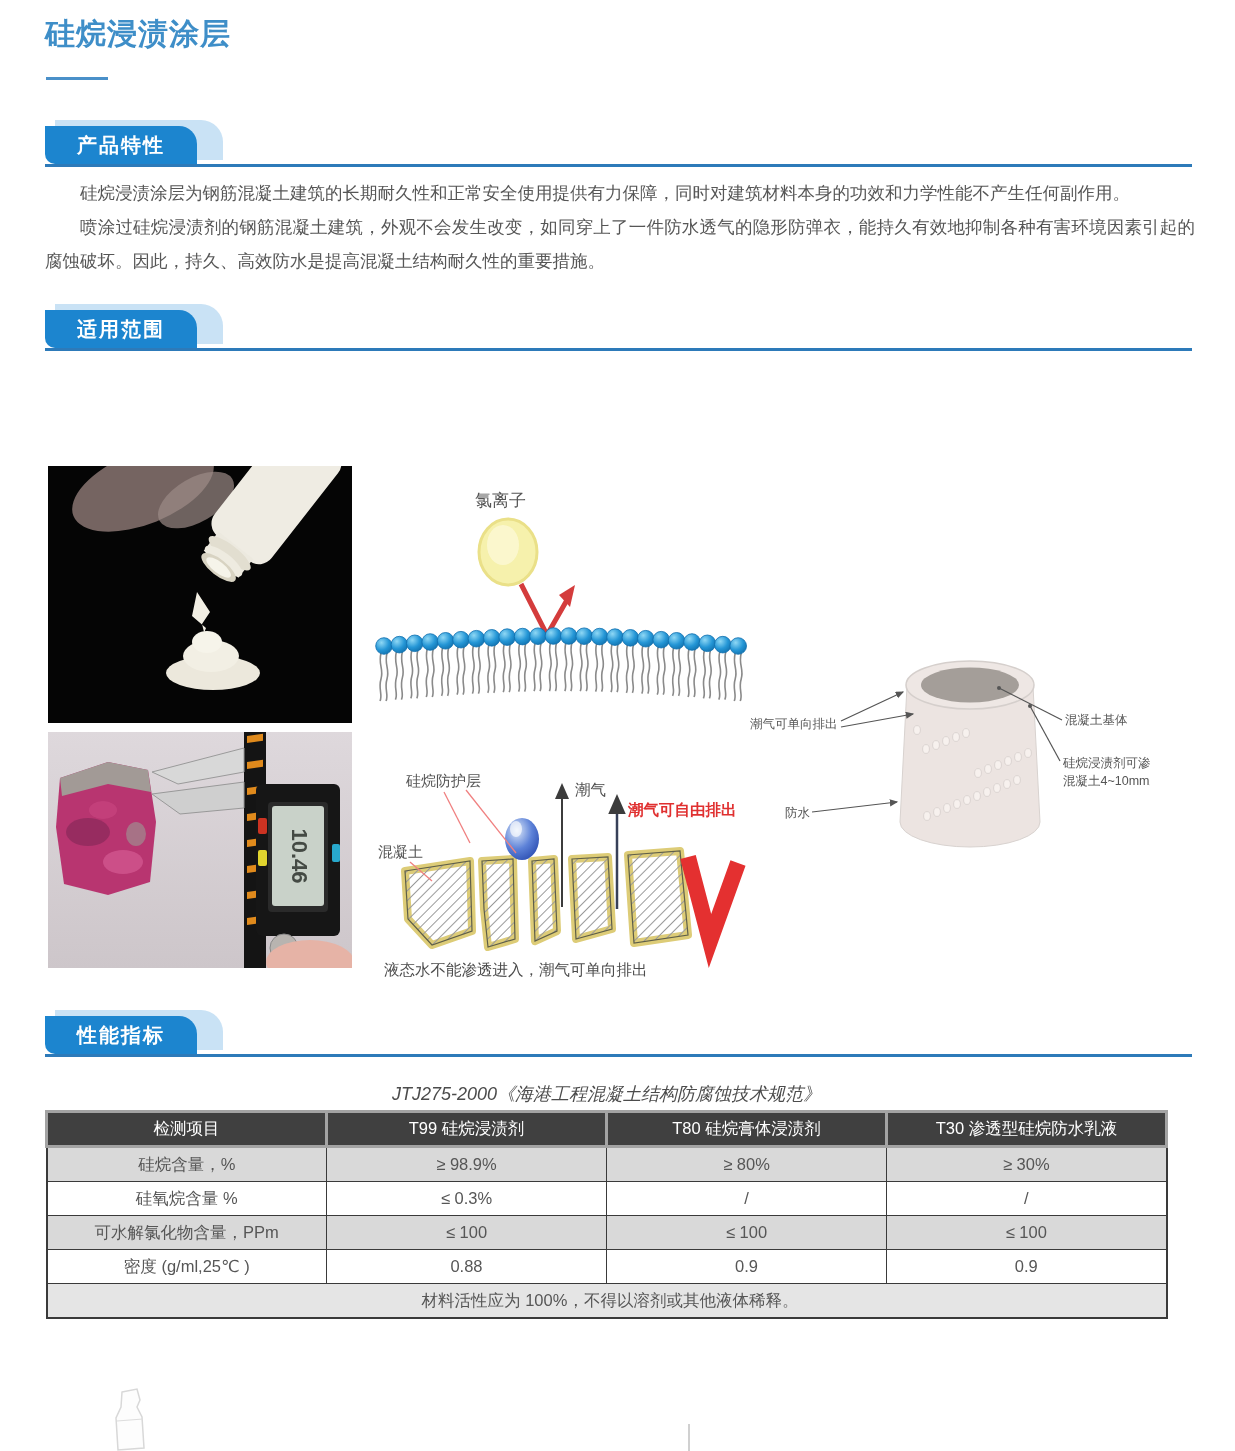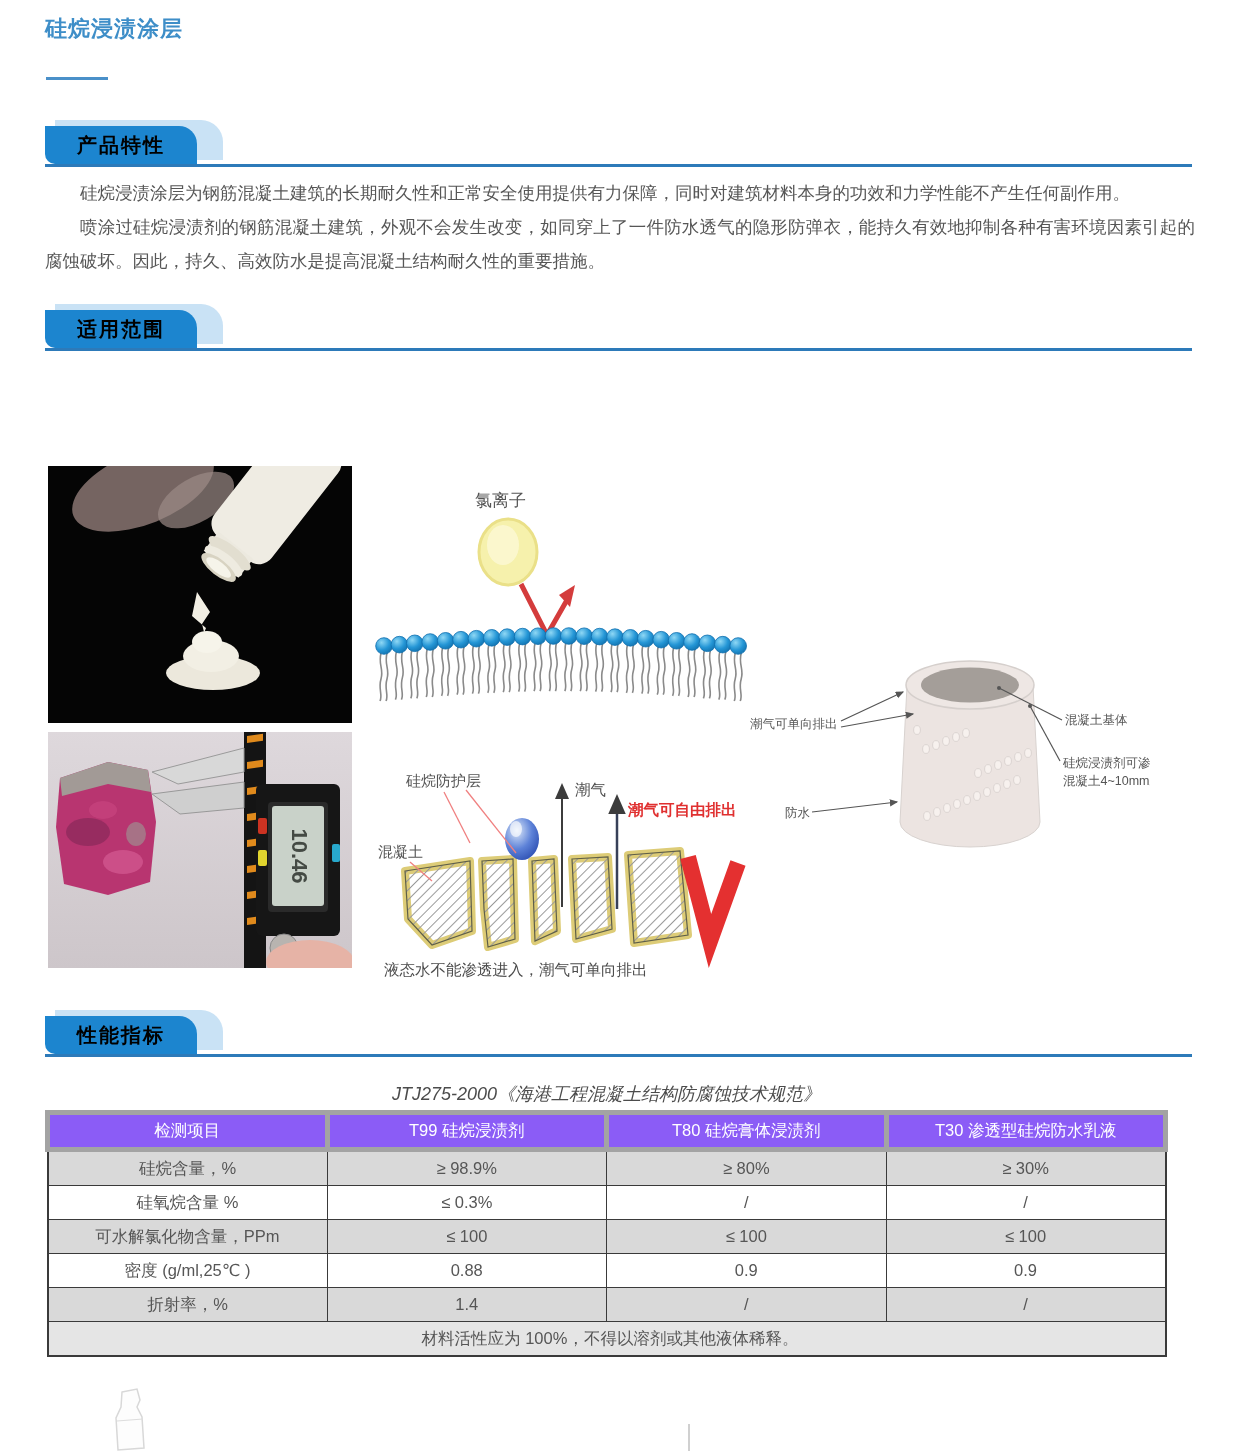--- a/index.html
+++ b/index.html
@@ -1,49 +1,49 @@
 <!DOCTYPE html>
 <html><head>
 <meta charset="utf-8">
 <style>
   html,body{margin:0;padding:0;background:#fff;}
   .page{position:relative;width:1235px;height:1451px;background:#ffffff;overflow:hidden;
         font-family:"Liberation Sans","DejaVu Sans",sans-serif;color:#565656;}
   
-  .doc-title{position:absolute;left:45px;top:14px;font-size:22px;font-weight:bold;
+  .doc-title{position:absolute;left:45px;top:14px;font-size:30px;font-weight:bold;
              color:#3e8ec8;letter-spacing:1px;}
   .title-underline{position:absolute;left:46px;top:77px;width:62px;height:3px;background:#4a90c9;}
   
   .sec-head{position:absolute;left:45px;width:1147px;height:47px;}
   .sec-ghost{position:absolute;left:10px;top:0;width:168px;height:40px;background:#c9e2f5;
              border-radius:0 22px 0 0;}
   .sec-tab{position:absolute;left:0;top:6px;width:152px;height:38px;background:#1c85cf;
-           border-radius:0 18px 0 10px;color:#000000;font-size:20px;font-weight:bold;
+           border-radius:0 18px 0 10px;color:#ffffff;font-size:20px;font-weight:bold;
            letter-spacing:2px;text-align:center;line-height:38px;}
   .sec-rule{position:absolute;left:0;right:0;top:44px;height:3px;background:#2d7ab9;}
   
   .para-block{position:absolute;left:45px;width:1150px;}
   .para-block p{margin:0;font-size:17.5px;line-height:34px;color:#565656;text-indent:2em;
                 text-align:justify;}
   
   .gallery{position:absolute;left:45px;top:466px;width:1150px;height:512px;}
   .fig{position:absolute;overflow:hidden;}
   .fig-pour{left:3px;top:0;width:304px;height:257px;background:#050505;}
   .fig-chloride{left:325px;top:8px;width:400px;height:240px;}
   .fig-cylinder{left:700px;top:164px;width:405px;height:260px;}
   .fig-caliper{left:3px;top:266px;width:304px;height:236px;}
   .fig-moisture{left:325px;top:293px;width:400px;height:225px;}
   
   .std-caption{position:absolute;left:45px;top:1082px;width:1123px;text-align:center;
                font-size:18px;color:#4c4c4c;font-style:italic;}
   .spec-table-wrap{position:absolute;left:45px;top:1110px;width:1123px;}
   table.spec{width:100%;border-collapse:collapse;table-layout:fixed;
              border:2px solid #3a3a3a;font-size:16.5px;color:#565656;}
-  table.spec th{background:#8b5cf6;color:#ffffff;font-weight:normal;height:30px;
-                border:5px solid #a3a3a3;font-size:16.5px;}
+  table.spec th{background:#404040;color:#ffffff;font-weight:normal;height:30px;
+                border:3px solid #a3a3a3;font-size:16.5px;}
   table.spec td{height:31px;text-align:center;border:1px solid #3a3a3a;}
   tr.row-gray td{background:#d9d9d9;}
   tr.row-white td{background:#ffffff;}
   td.table-footnote{background:#e5e5e5;text-align:left;padding-left:8px;height:30px;}
   
   .ghost-bottle{position:absolute;left:106px;top:1386px;}
   .ghost-tick{position:absolute;left:688px;top:1424px;width:2px;height:27px;background:#d0d0d0;}
   svg text{font-family:"Liberation Sans","DejaVu Sans",sans-serif;}
 </style>
 </head>
@@ -352,26 +352,20 @@
             <td>≤ 100</td>
             <td>≤ 100</td>
             <td>≤ 100</td>
           </tr>
           <tr class="row-white">
             <td>密度 (g/ml,25℃ )</td>
             <td>0.88</td>
             <td>0.9</td>
             <td>0.9</td>
           </tr>
-          <tr class="row-gray">
-            <td>折射率，%</td>
-            <td>1.4</td>
-            <td>/</td>
-            <td>/</td>
-          </tr>
         </tbody>
       <tfoot>
         <tr>
           <td colspan="4" class="table-footnote">材料活性应为 100%，不得以溶剂或其他液体稀释。</td>
         </tr>
       </tfoot>
     </table>
   </div>
 
   <div class="ghost-bottle">

